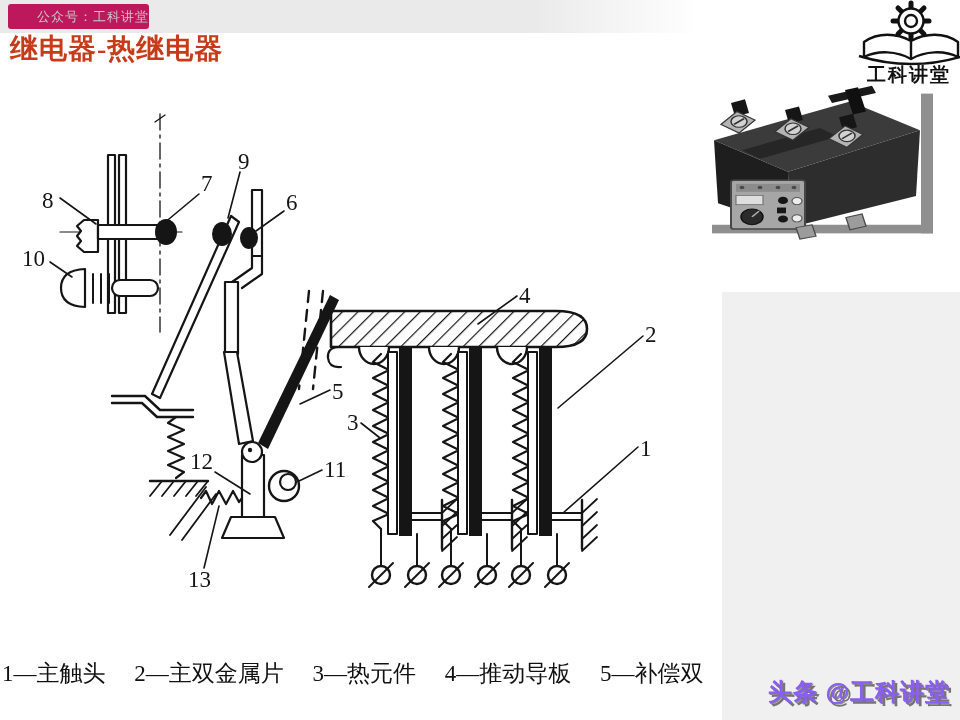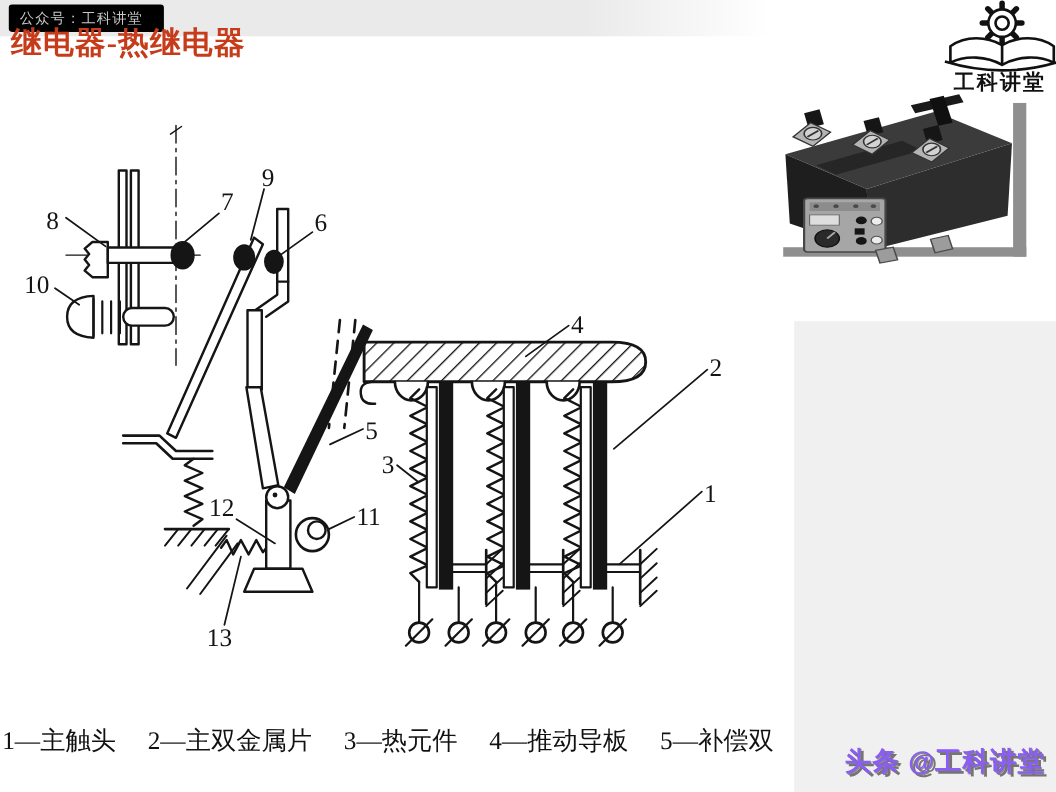--- a/index.html
+++ b/index.html
@@ -1,23 +1,23 @@
 <!DOCTYPE html>
 <html><head>
 <meta charset="utf-8">
 <style>
   html,body{margin:0;padding:0;background:#fff;}
   .slide{position:relative;width:960px;height:720px;background:#ffffff;overflow:hidden;
          font-family:"Liberation Sans",sans-serif;}
   .top-band{position:absolute;left:0;top:0;width:700px;height:33px;
             background:linear-gradient(90deg,#eaeaea 0%,#eaeaea 76%,rgba(255,255,255,0) 100%);}
   .badge{position:absolute;left:8px;top:4px;width:141px;height:25px;line-height:25px;
-         background:#000000;border-radius:3px;color:#c8c8c8;font-size:13px;
-         padding-left:10px;box-sizing:border-box;letter-spacing:1px;}
-  .title{position:absolute;left:10px;top:20px;font-family:"Liberation Serif",serif;
+         background:#be185d;border-radius:3px;color:#c8c8c8;font-size:13px;
+         padding-left:10px;box-sizing:border-box;letter-spacing:1px;text-align:right;}
+  .title{position:absolute;left:10px;top:30px;font-family:"Liberation Serif",serif;
          font-weight:bold;font-size:28px;color:#c63c1a;letter-spacing:1px;}
   .right-panel{position:absolute;left:722px;top:292px;width:238px;height:428px;background:#f0f0f0;}
   .logo-wrap{position:absolute;left:853px;top:0;width:107px;height:90px;}
   .logo-text{position:absolute;left:6px;top:62px;width:100px;text-align:center;
              font-size:19px;font-weight:bold;color:#111;letter-spacing:2px;}
   .diagram{position:absolute;left:15px;top:105px;}
   .photo{position:absolute;left:700px;top:85px;}
   .caption{position:absolute;left:2px;top:599px;width:730px;
            font-family:"Liberation Serif",serif;font-size:23px;color:#111;
            line-height:30px;white-space:pre;}

